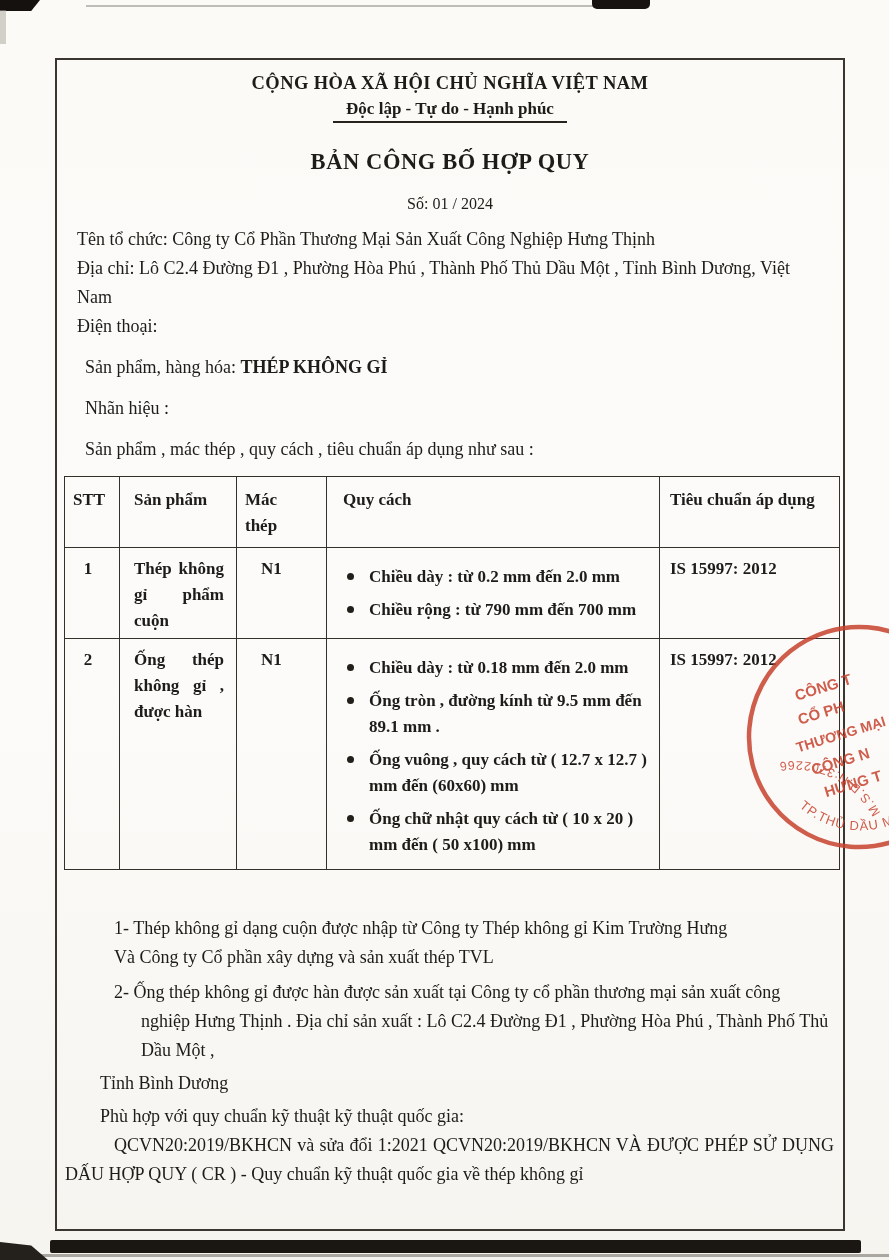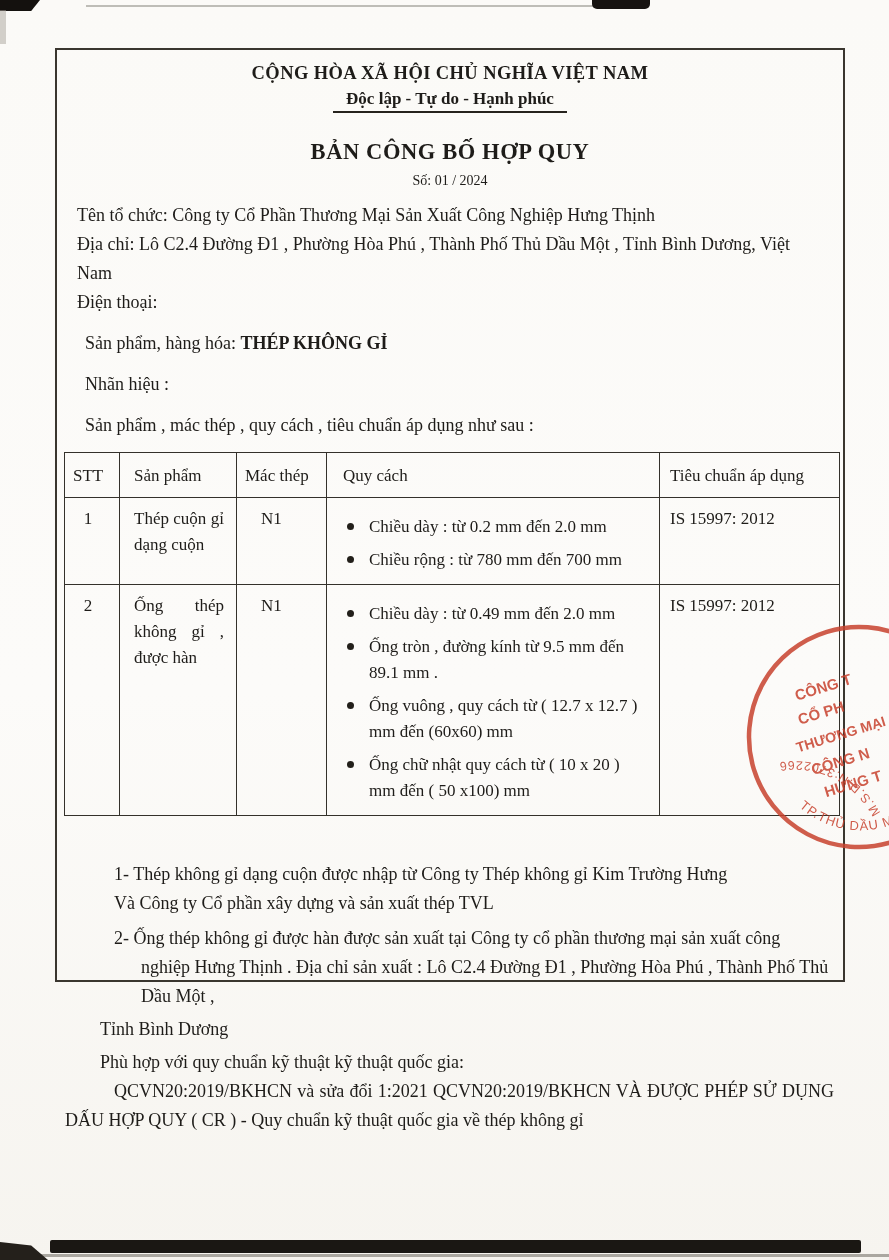--- a/index.html
+++ b/index.html
@@ -21,44 +21,44 @@
   .art { position:absolute; pointer-events:none; }
   .art-top-left { left:0; top:0; width:40px; height:11px; background:#14110e; clip-path:polygon(0 0,100% 0,78% 100%,0 100%); }
   .art-top-line { left:86px; top:5px; width:556px; height:2px; background:#8d8a84; opacity:.55; }
   .art-top-blob { left:592px; top:0; width:58px; height:9px; background:#161310; border-radius:0 0 5px 5px; }
   .art-left-smudge { left:0; top:10px; width:6px; height:34px; background:#a9a49c; opacity:.5; }
   .art-bottom-band { left:50px; bottom:7px; right:28px; height:13px; background:#1a1713; border-radius:2px; }
   .art-bottom-line { left:0; bottom:3px; width:100%; height:3px; background:#6b675f; opacity:.55; }
   .art-bottom-corner { left:0; bottom:0; width:48px; height:18px; background:#24201b; clip-path:polygon(0 0,65% 20%,100% 100%,0 100%); }
 
   .doc-border {
-    position:absolute; left:55px; top:48px; width:790px; height:934px;
+    position:absolute; left:55px; top:58px; width:790px; height:1173px;
     border:2px solid #3a362f;
     padding:13px 7px 0 7px;
   }
 
   .center { text-align:center; }
   .h1 { font-weight:bold; font-size:18.5px; letter-spacing:.4px; }
   .h2wrap { margin-top:5px; }
   .h2 { display:inline-block; font-weight:bold; font-size:17px; border-bottom:2.2px solid #26231d; padding:0 13px 2px 13px; }
   .title { font-weight:bold; font-size:22.5px; margin-top:26px; letter-spacing:.6px; }
-  .docnum { font-size:14px; margin-top:8px; }
+  .docnum { font-size:16px; margin-top:20px; }
 
   .para { font-size:18px; line-height:29px; margin:0 10px 0 13px; }
   .para.first { margin-top:12px; }
   .para.ind { margin-left:21px; margin-top:12px; }
   .bold { font-weight:bold; }
 
   table.spec-table {
     width:100%; border-collapse:collapse; margin-top:12px;
     font-size:17px; line-height:26px; table-layout:fixed;
   }
   .spec-table th, .spec-table td {
     border:1.6px solid #34312b; vertical-align:top;
-    font-weight:normal; text-align:left;
+    font-weight:bold; text-align:left;
     padding:8px 16px 4px 8px;
   }
   .spec-table th { padding-top:10px; padding-bottom:8px; }
   col.c-stt { width:55px; } col.c-sp { width:117px; } col.c-mt { width:90px; }
   col.c-qc { width:333px; } col.c-tc { width:180px; }
   th.h-stt, td.d-stt { text-align:center; }
   th.h-sp, td.d-sp { padding-left:14px; }
   td.d-sp { text-align:justify; padding-right:12px; }
   th.h-mt { padding-left:8px; }
   td.d-mt { padding-left:24px; }
@@ -126,37 +126,37 @@
           <th class="h-stt">STT</th>
           <th class="h-sp">Sản phẩm</th>
           <th class="h-mt">Mác thép</th>
           <th class="h-qc">Quy cách</th>
           <th class="h-tc">Tiêu chuẩn áp dụng</th>
         </tr>
       </thead>
       <tbody>
         <tr>
           <td class="d-stt">1</td>
-          <td class="d-sp">Thép cuộn gỉ dạng cuộn</td>
+          <td class="d-sp">Thép không gỉ phẩm cuộn</td>
           <td class="d-mt">N1</td>
           <td class="d-qc">
             <ul>
               <li>Chiều dày : từ 0.2 mm đến 2.0 mm</li>
-              <li>Chiều rộng : từ 780 mm đến 700 mm</li>
+              <li>Chiều rộng : từ 790 mm đến 700 mm</li>
             </ul>
           </td>
           <td class="d-tc">IS 15997: 2012</td>
         </tr>
         <tr>
           <td class="d-stt">2</td>
           <td class="d-sp">Ống thép không gỉ , được hàn</td>
           <td class="d-mt">N1</td>
           <td class="d-qc">
             <ul>
-              <li>Chiều dày : từ 0.49 mm đến 2.0 mm</li>
+              <li>Chiều dày : từ 0.18 mm đến 2.0 mm</li>
               <li>Ống tròn , đường kính từ 9.5 mm đến 89.1 mm .</li>
               <li>Ống vuông , quy cách từ ( 12.7 x 12.7 ) mm đến (60x60) mm</li>
               <li>Ống chữ nhật quy cách từ ( 10 x 20 ) mm đến ( 50 x100) mm</li>
             </ul>
           </td>
           <td class="d-tc">IS 15997: 2012</td>
         </tr>
       </tbody>
     </table>
 

